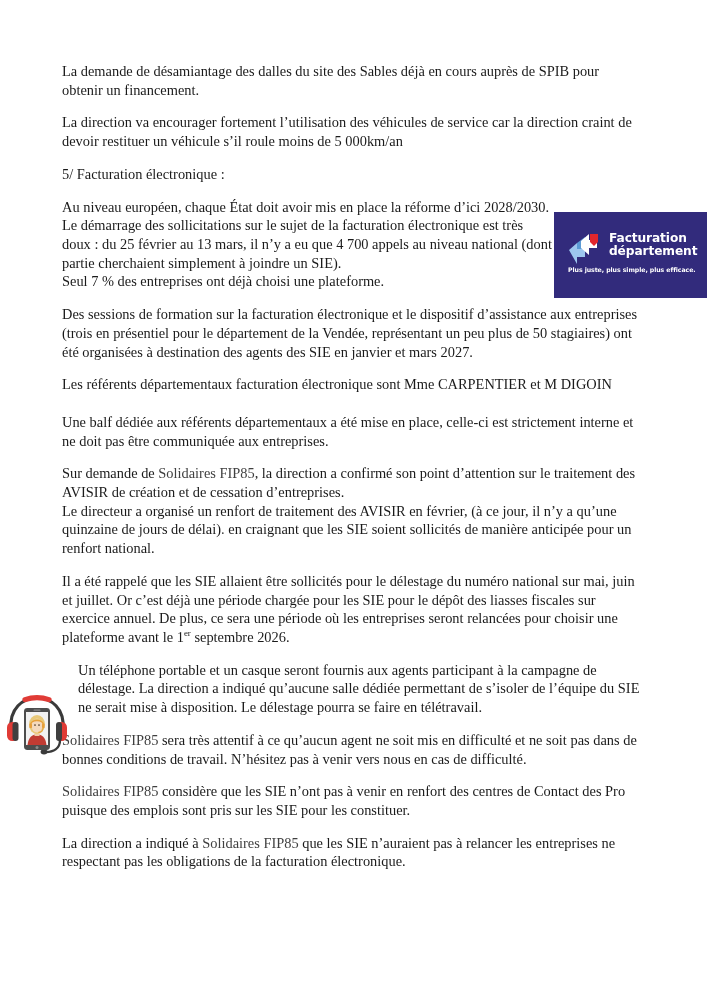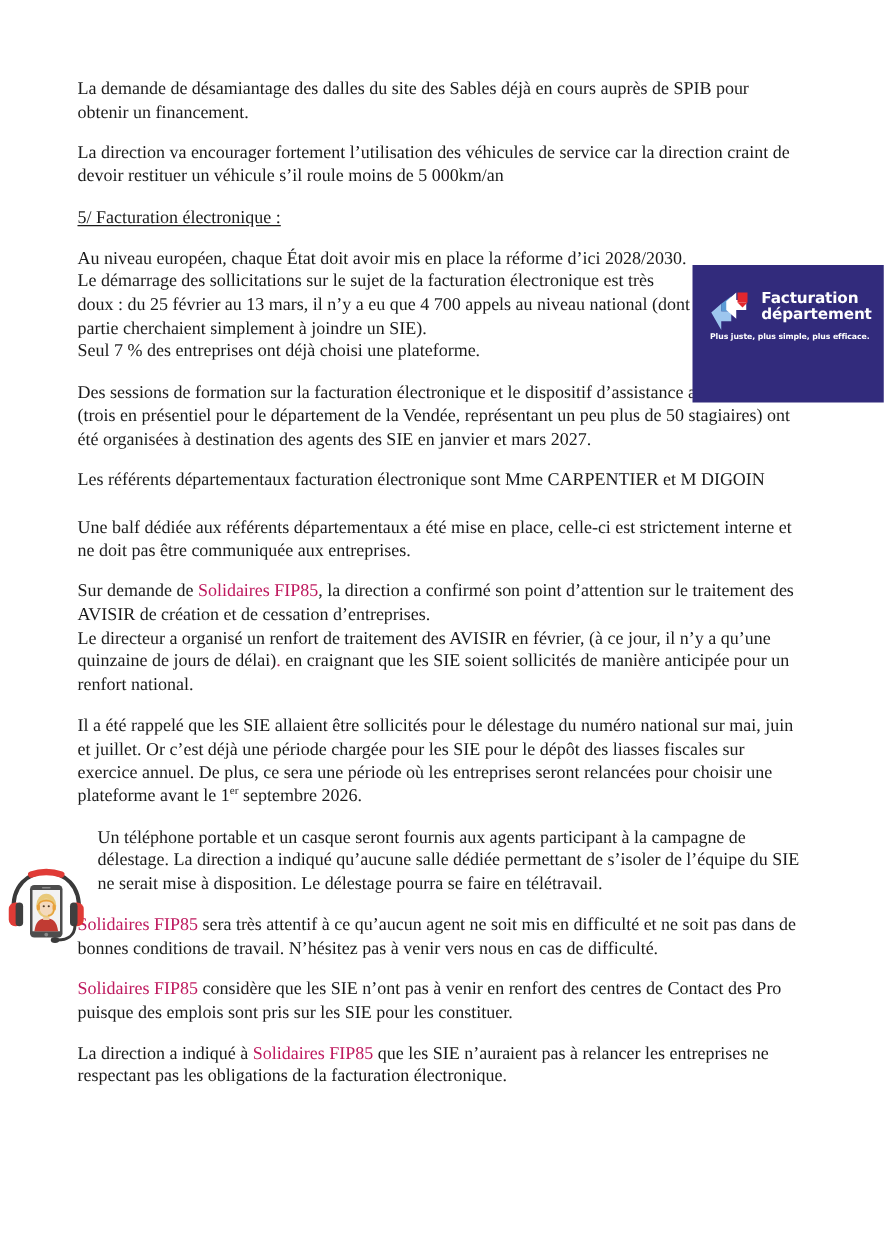--- a/index.html
+++ b/index.html
@@ -28,42 +28,41 @@
     width: 578px;
   }
   p.para {
     margin: 0 0 14px 0;
     font-size: 14.4px;
     line-height: 1.30;
     text-align: left;
     hyphens: none;
   }
   .heading-underline {
-    text-decoration: underline;
     text-underline-offset: 2px;
   }
   .orange {
-    color: #be185d;
+    color: #404040;
   }
   sup.ord {
     font-size: 0.62em;
     vertical-align: super;
     line-height: 0;
   }
   .indented {
     padding-left: 16px;
   }
 
   
   .logo-block {
     position: absolute;
     left: 554px;
     top: 212px;
     width: 153px;
-    height: 110px;
+    height: 86px;
     background: #322b7c;
     overflow: hidden;
   }
   .logo-inner {
     position: absolute;
     left: 14px;
     top: 20px;
     display: flex;
     align-items: flex-start;
     gap: 7px;

